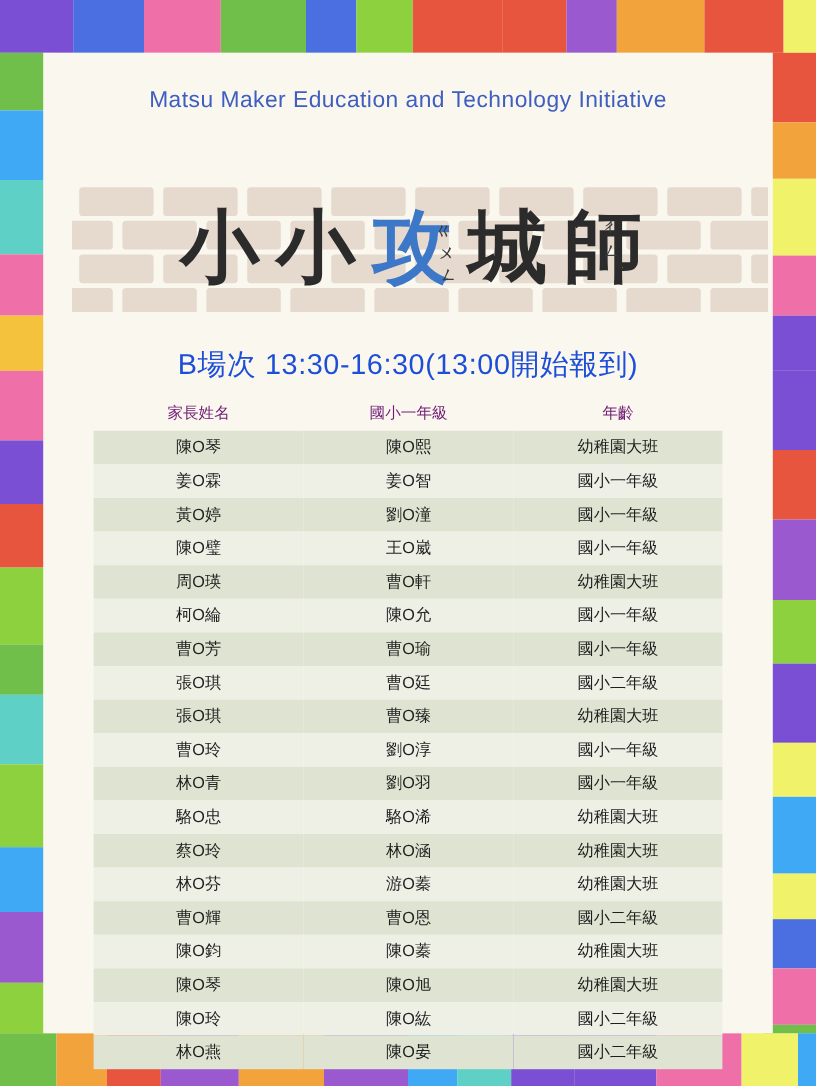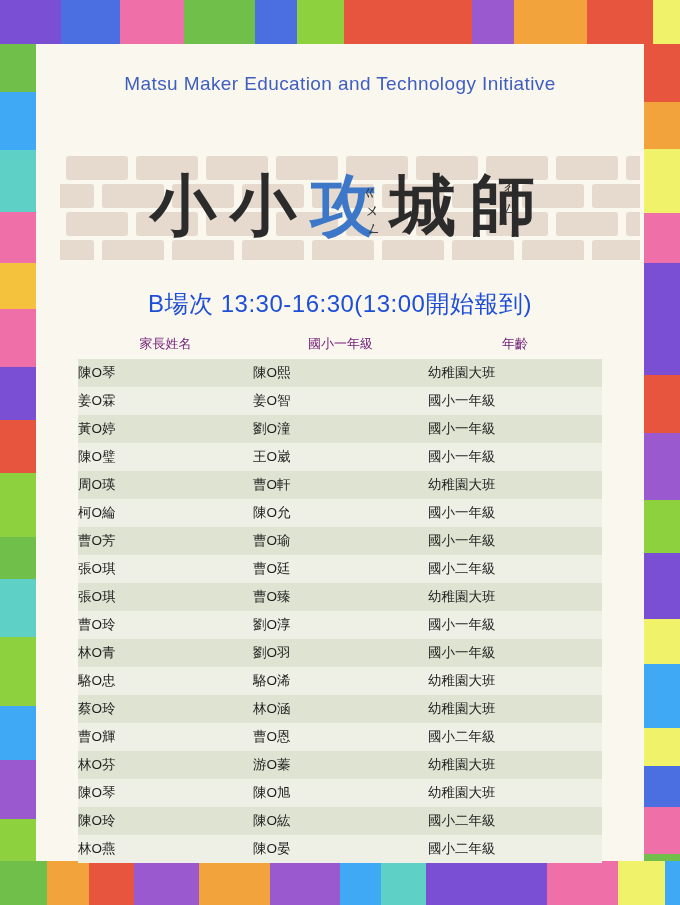--- a/index.html
+++ b/index.html
@@ -127,21 +127,21 @@
   }
   #roster th {
     font-weight: normal;
     font-size: 13px;
     color: #701a75;
     padding: 3px 0 6px 0;
     text-align: center;
     background: transparent;
   }
   #roster td {
-    text-align: left;
+    text-align: center;
     padding: 5px 0;
     height: 15px;
   }
   #roster tbody tr:nth-child(odd) td {
     background: #dfe4d2;
   }
   #roster tbody tr:nth-child(even) td {
     background: #eef0e6;
   }
   .col-a { width: 175px; }
@@ -336,27 +336,32 @@
             <td class="col-a">駱O忠</td>
             <td class="col-b">駱O浠</td>
             <td class="col-c">幼稚園大班</td>
           </tr>
           <tr>
             <td class="col-a">蔡O玲</td>
             <td class="col-b">林O涵</td>
             <td class="col-c">幼稚園大班</td>
           </tr>
           <tr>
+            <td class="col-a">林O芬</td>
+            <td class="col-b">游O蓁</td>
+            <td class="col-c">幼稚園大班</td>
+          </tr>
+          <tr>
             <td class="col-a">曹O輝</td>
             <td class="col-b">曹O恩</td>
             <td class="col-c">國小二年級</td>
           </tr>
           <tr>
-            <td class="col-a">林O芬</td>
-            <td class="col-b">游O蓁</td>
+            <td class="col-a">陳O鈞</td>
+            <td class="col-b">陳O蓁</td>
             <td class="col-c">幼稚園大班</td>
           </tr>
           <tr>
             <td class="col-a">陳O琴</td>
             <td class="col-b">陳O旭</td>
             <td class="col-c">幼稚園大班</td>
           </tr>
           <tr>
             <td class="col-a">陳O玲</td>
             <td class="col-b">陳O紘</td>

